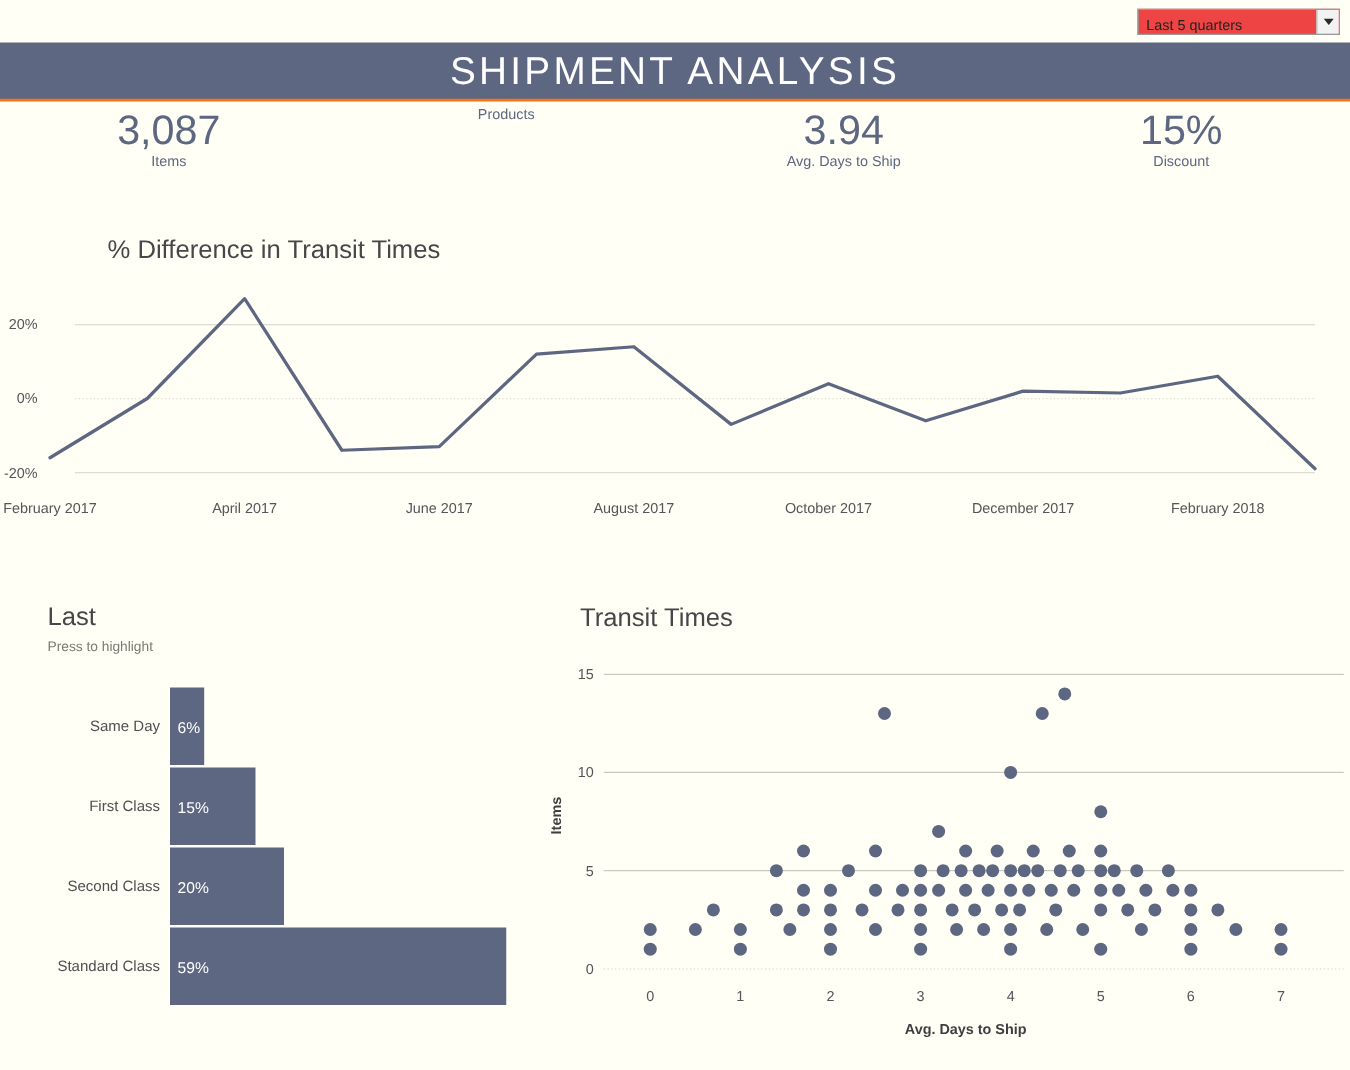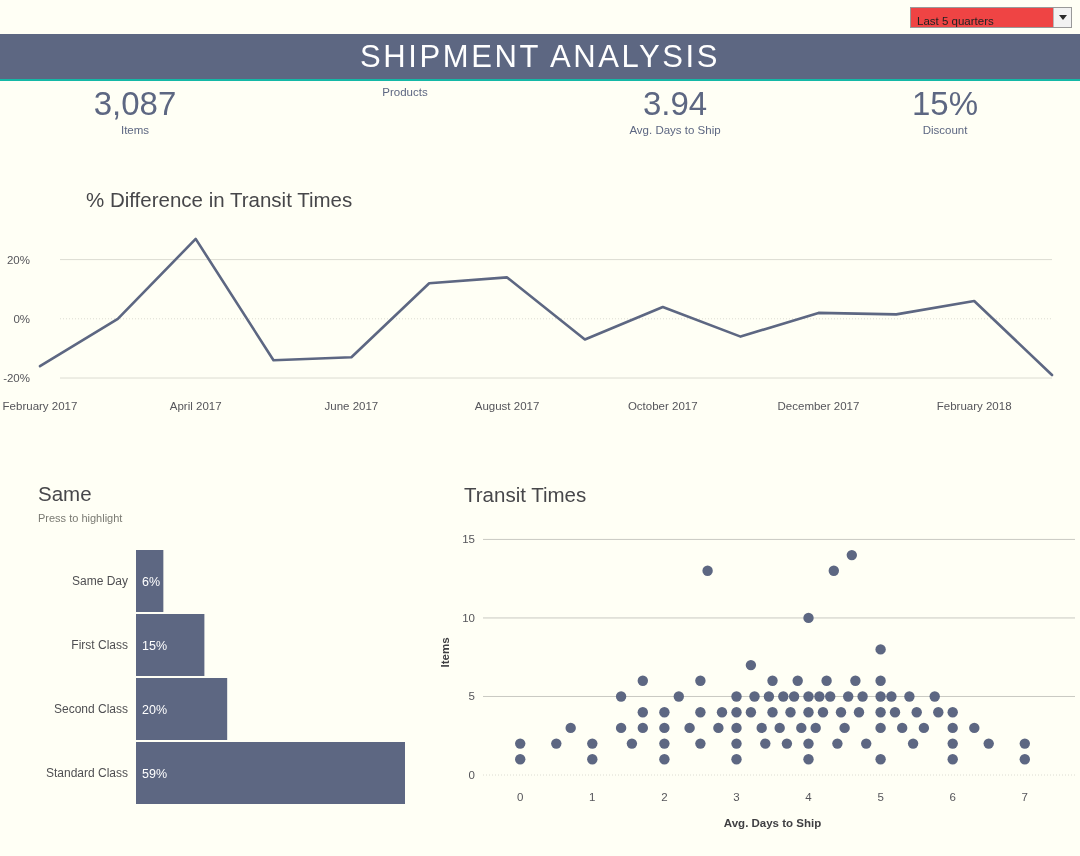--- a/index.html
+++ b/index.html
@@ -60,21 +60,21 @@
     border-top: 5px solid #2a2a2a;
   }
 
   
   .banner {
     height: 45px;
     background: #5d6782;
     display: flex;
     align-items: center;
     justify-content: center;
-    border-bottom: 2px solid #14b8a6;
+    border-bottom: 2px solid #f97316;
   }
   .banner-title {
     color: #ffffff;
     font-size: 31px;
     letter-spacing: 2.6px;
     font-weight: 400;
   }
 
   
   .kpi-row {
@@ -208,21 +208,21 @@
       <text x="195.69230769230768" y="200" text-anchor="middle" class="tick-label">April 2017</text>
       <text x="351.38461538461536" y="200" text-anchor="middle" class="tick-label">June 2017</text>
       <text x="507.0769230769231" y="200" text-anchor="middle" class="tick-label">August 2017</text>
       <text x="662.7692307692307" y="200" text-anchor="middle" class="tick-label">October 2017</text>
       <text x="818.4615384615385" y="200" text-anchor="middle" class="tick-label">December 2017</text>
       <text x="974.1538461538462" y="200" text-anchor="middle" class="tick-label">February 2018</text>
     </svg>
 </div>
 
 <div class="bar-wrap">
-  <div class="section-title bar-title">Same</div>
+  <div class="section-title bar-title">Last</div>
   <div class="section-sub bar-sub">Press to highlight</div>
   <svg class="bar-svg" id="bar-svg" width="440" height="310">
       <rect x="136" y="20" width="27.355932203389834" height="62" fill="#5d6782"></rect>
       <text x="128" y="55" text-anchor="end" class="bar-cat">Same Day</text>
       <text x="142" y="56" text-anchor="start" class="bar-val">6%</text>
       <rect x="136" y="84" width="68.38983050847457" height="62" fill="#5d6782"></rect>
       <text x="128" y="119" text-anchor="end" class="bar-cat">First Class</text>
       <text x="142" y="120" text-anchor="start" class="bar-val">15%</text>
       <rect x="136" y="148" width="91.1864406779661" height="62" fill="#5d6782"></rect>
       <text x="128" y="183" text-anchor="end" class="bar-cat">Second Class</text>

